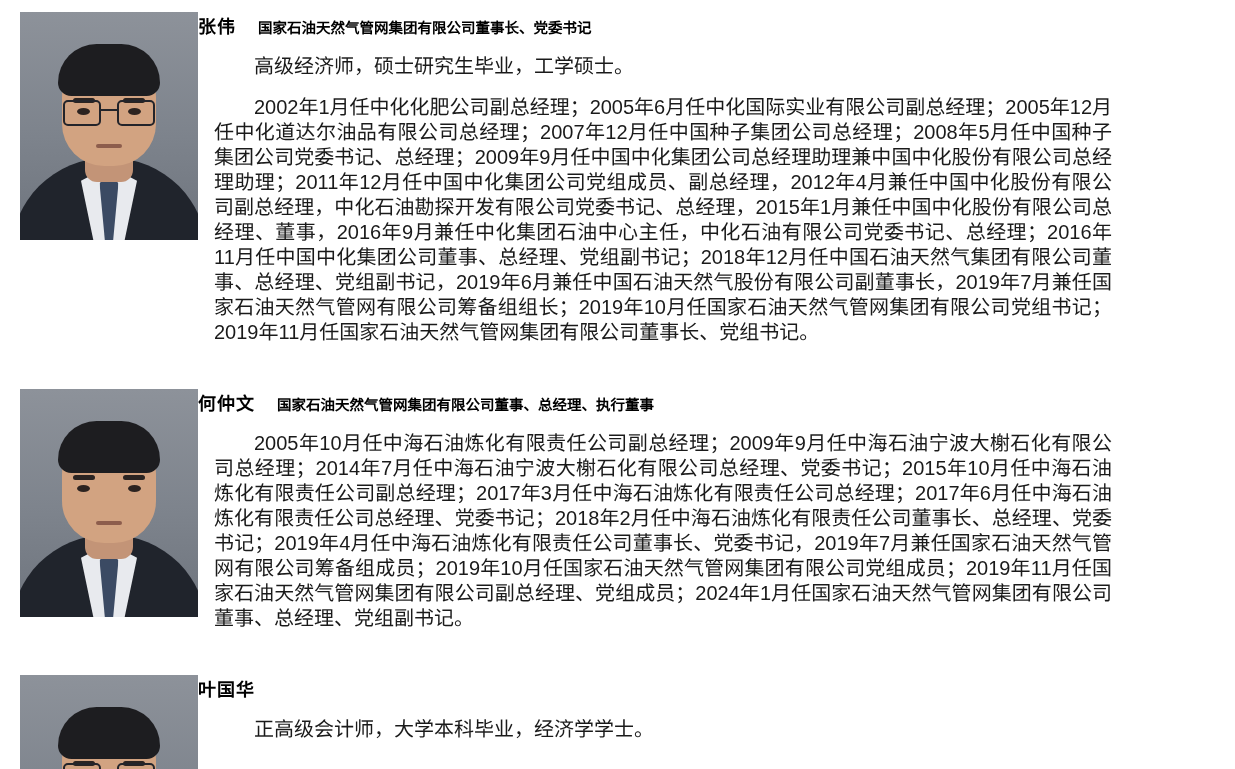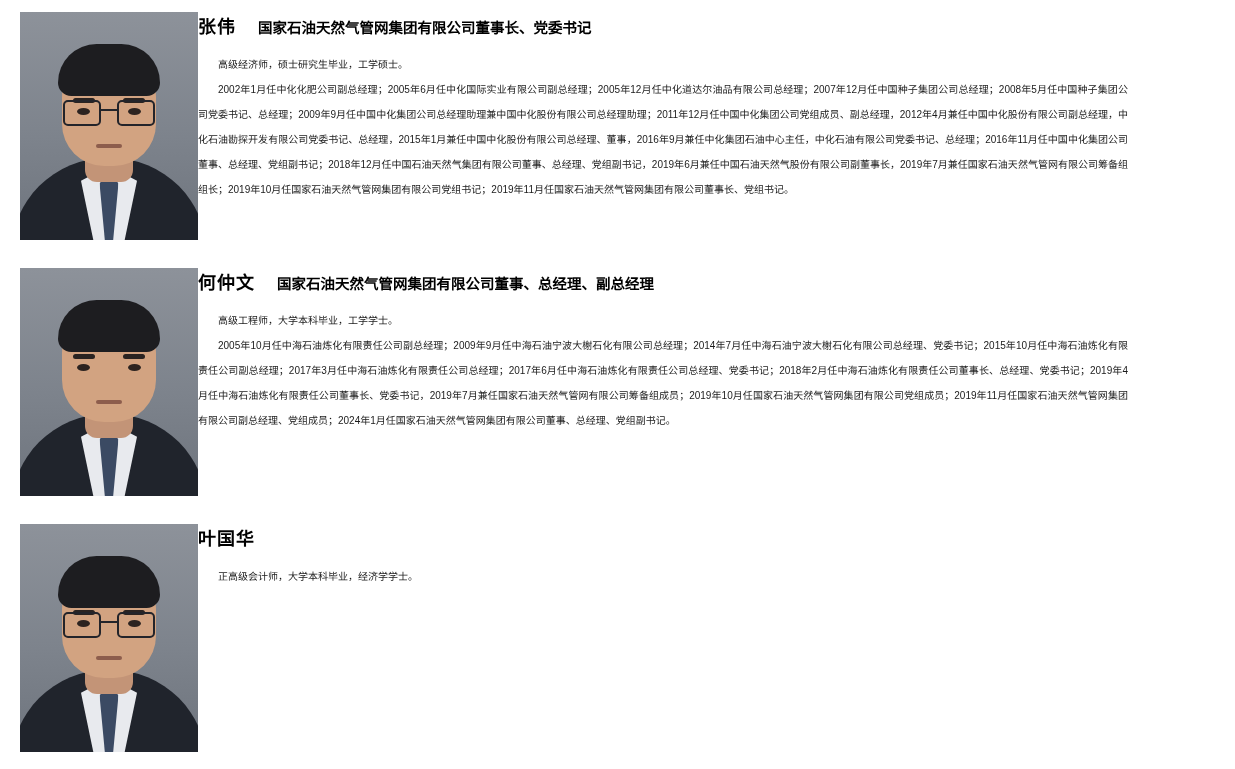--- a/index.html
+++ b/index.html
@@ -174,26 +174,26 @@
     color: #000;
     white-space: nowrap;
   }
   .title {
     font-size: 14.5px;
     font-weight: bold;
     color: #000;
     margin-left: 22px;
   }
   .para {
-    font-size: 10px;
+    font-size: 20px;
     line-height: 25px;
     text-align: justify;
     text-indent: 2em;
     color: #1a1a1a;
-    margin: 0;
+    margin: 16px;
   }
   .para + .para { margin-top: 0; }
 </style>
 </head>
 <body>
 
 <div class="page">
 
   <div class="person">
     <div class="portrait-wrap">
@@ -238,23 +238,22 @@
         <div class="brow l"></div>
         <div class="brow r"></div>
         <div class="eye l"></div>
         <div class="eye r"></div>
         <div class="mouth"></div>
       </div>
     </div>
     <div class="bio">
       <div class="name-line">
         <span class="name">何仲文</span>
-        <span class="title">国家石油天然气管网集团有限公司董事、总经理、副总经理</span>
-      </div>
-      <p class="para">高级工程师，大学本科毕业，工学学士。</p>
+        <span class="title">国家石油天然气管网集团有限公司董事、总经理、执行董事</span>
+      </div>
       <p class="para">2005年10月任中海石油炼化有限责任公司副总经理；2009年9月任中海石油宁波大榭石化有限公司总经理；2014年7月任中海石油宁波大榭石化有限公司总经理、党委书记；2015年10月任中海石油炼化有限责任公司副总经理；2017年3月任中海石油炼化有限责任公司总经理；2017年6月任中海石油炼化有限责任公司总经理、党委书记；2018年2月任中海石油炼化有限责任公司董事长、总经理、党委书记；2019年4月任中海石油炼化有限责任公司董事长、党委书记，2019年7月兼任国家石油天然气管网有限公司筹备组成员；2019年10月任国家石油天然气管网集团有限公司党组成员；2019年11月任国家石油天然气管网集团有限公司副总经理、党组成员；2024年1月任国家石油天然气管网集团有限公司董事、总经理、党组副书记。</p>
     </div>
   </div>
 
   <div class="person">
     <div class="portrait-wrap">
       <div class="portrait with-glasses">
         <div class="shoulders"></div>
         <div class="shirt"></div>
         <div class="tie"></div>

